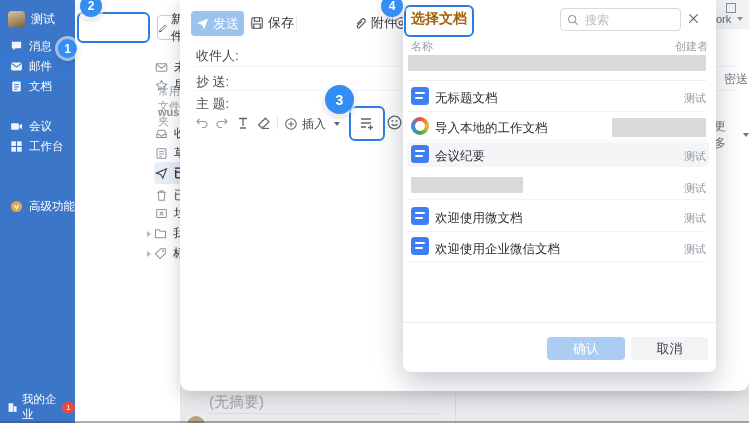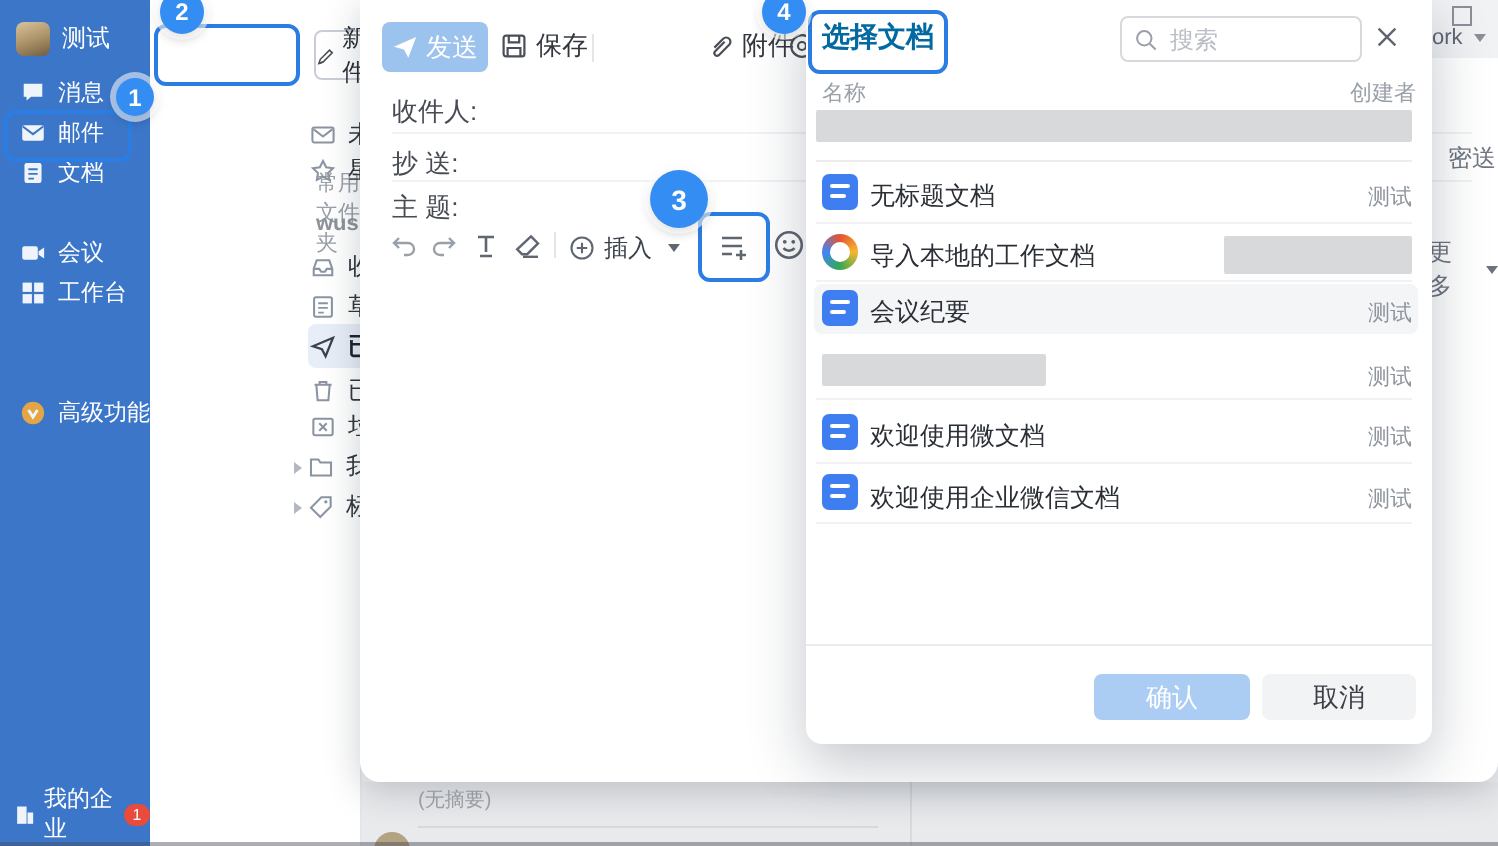--- a/index.html
+++ b/index.html
@@ -38,21 +38,21 @@
     display:flex;align-items:center;justify-content:center;gap:4px;color:#fff;font-size:13px;}
   .tb-item{position:absolute;display:flex;align-items:center;gap:4px;font-size:13px;color:#33373d;height:18px;text-align:right;}
   .v-sep{position:absolute;width:1px;background:#e3e5e8;}
   .field-label{position:absolute;left:196px;font-size:13px;color:#474c53;}
   .hairline{position:absolute;height:1px;background:#f1f2f4;}
   .link-gray{position:absolute;font-size:12px;color:#6f7581;display:flex;align-items:center;gap:2px;}
   .fmt-ic{position:absolute;width:16px;height:16px;color:#5f6670;}
   
   .dialog{left:403px;top:0;width:313px;height:372px;background:#fff;border-radius:0 0 8px 8px;
     box-shadow:0 10px 28px rgba(20,30,50,.25);z-index:6;}
-  .dlg-title{position:absolute;left:411px;top:10px;font-size:14px;font-weight:bold;color:#0369a1;}
+  .dlg-title{position:absolute;left:411px;top:10px;font-size:14px;font-weight:bold;color:#a16207;}
   .dlg-search{position:absolute;left:560px;top:8px;width:121px;height:23px;border:1px solid #d7d9dd;border-radius:4px;
     background:#fff;display:flex;align-items:center;box-sizing:border-box;padding:0 6px;gap:4px;}
   .dlg-search input{border:none;outline:none;width:80px;font-size:12px;color:#33373d;
     font-family:"Liberation Sans","DejaVu Sans",sans-serif;background:transparent;}
   .dlg-search input::placeholder{color:#b9bdc4;}
   .col-h{position:absolute;top:39px;font-size:11px;color:#9aa0a8;}
   .doc-ic{position:absolute;width:18px;height:18px;border-radius:3.5px;background:#3f7ef0;}
   .doc-ic i{position:absolute;left:4px;right:4px;height:2px;background:#fff;border-radius:1px;}
   .doc-ic i.l1{top:5px;} .doc-ic i.l2{top:10px;right:6px;}
   .import-ic{position:absolute;width:18px;height:18px;border-radius:50%;
@@ -217,21 +217,21 @@
       <span class="caret-r"></span>
       <svg class="ic" viewBox="0 0 14 14">
           <path d="M7.2 1.8h5v5l-5.6 5.6-5-5z" fill="none" stroke="#8a94a2" stroke-width="1.1"></path>
           <circle cx="9.6" cy="4.2" r=".9" fill="#8a94a2"></circle>
         </svg>
       <span>标签</span>
     </div>
   </div>
 
   <div class="abs bstrip">
-    <div class="abs" style="left:29px;top:2px;font-size:10px;color:#a2a5ab">(无摘要)</div>
+    <div class="abs" style="left:29px;top:2px;font-size:15px;color:#a2a5ab">(无摘要)</div>
     <div class="abs" style="left:29px;top:22px;width:230px;height:1px;background:#d8d9dc"></div>
     <div class="abs" style="left:7px;top:25px;width:18px;height:18px;border-radius:50%;background:#b4a382"></div>
     <div class="abs" style="left:275px;top:0;width:1px;height:32px;background:#d9dadd"></div>
   </div>
 
   <div class="abs compose">
     <div class="send-btn" style="left:11px;top:11px">
       <svg width="13" height="13" viewBox="0 0 14 14">
           <path d="M1 6.8 13 1.6 8.8 12.8 6.4 8.4z" fill="#fff"></path>
         </svg>

